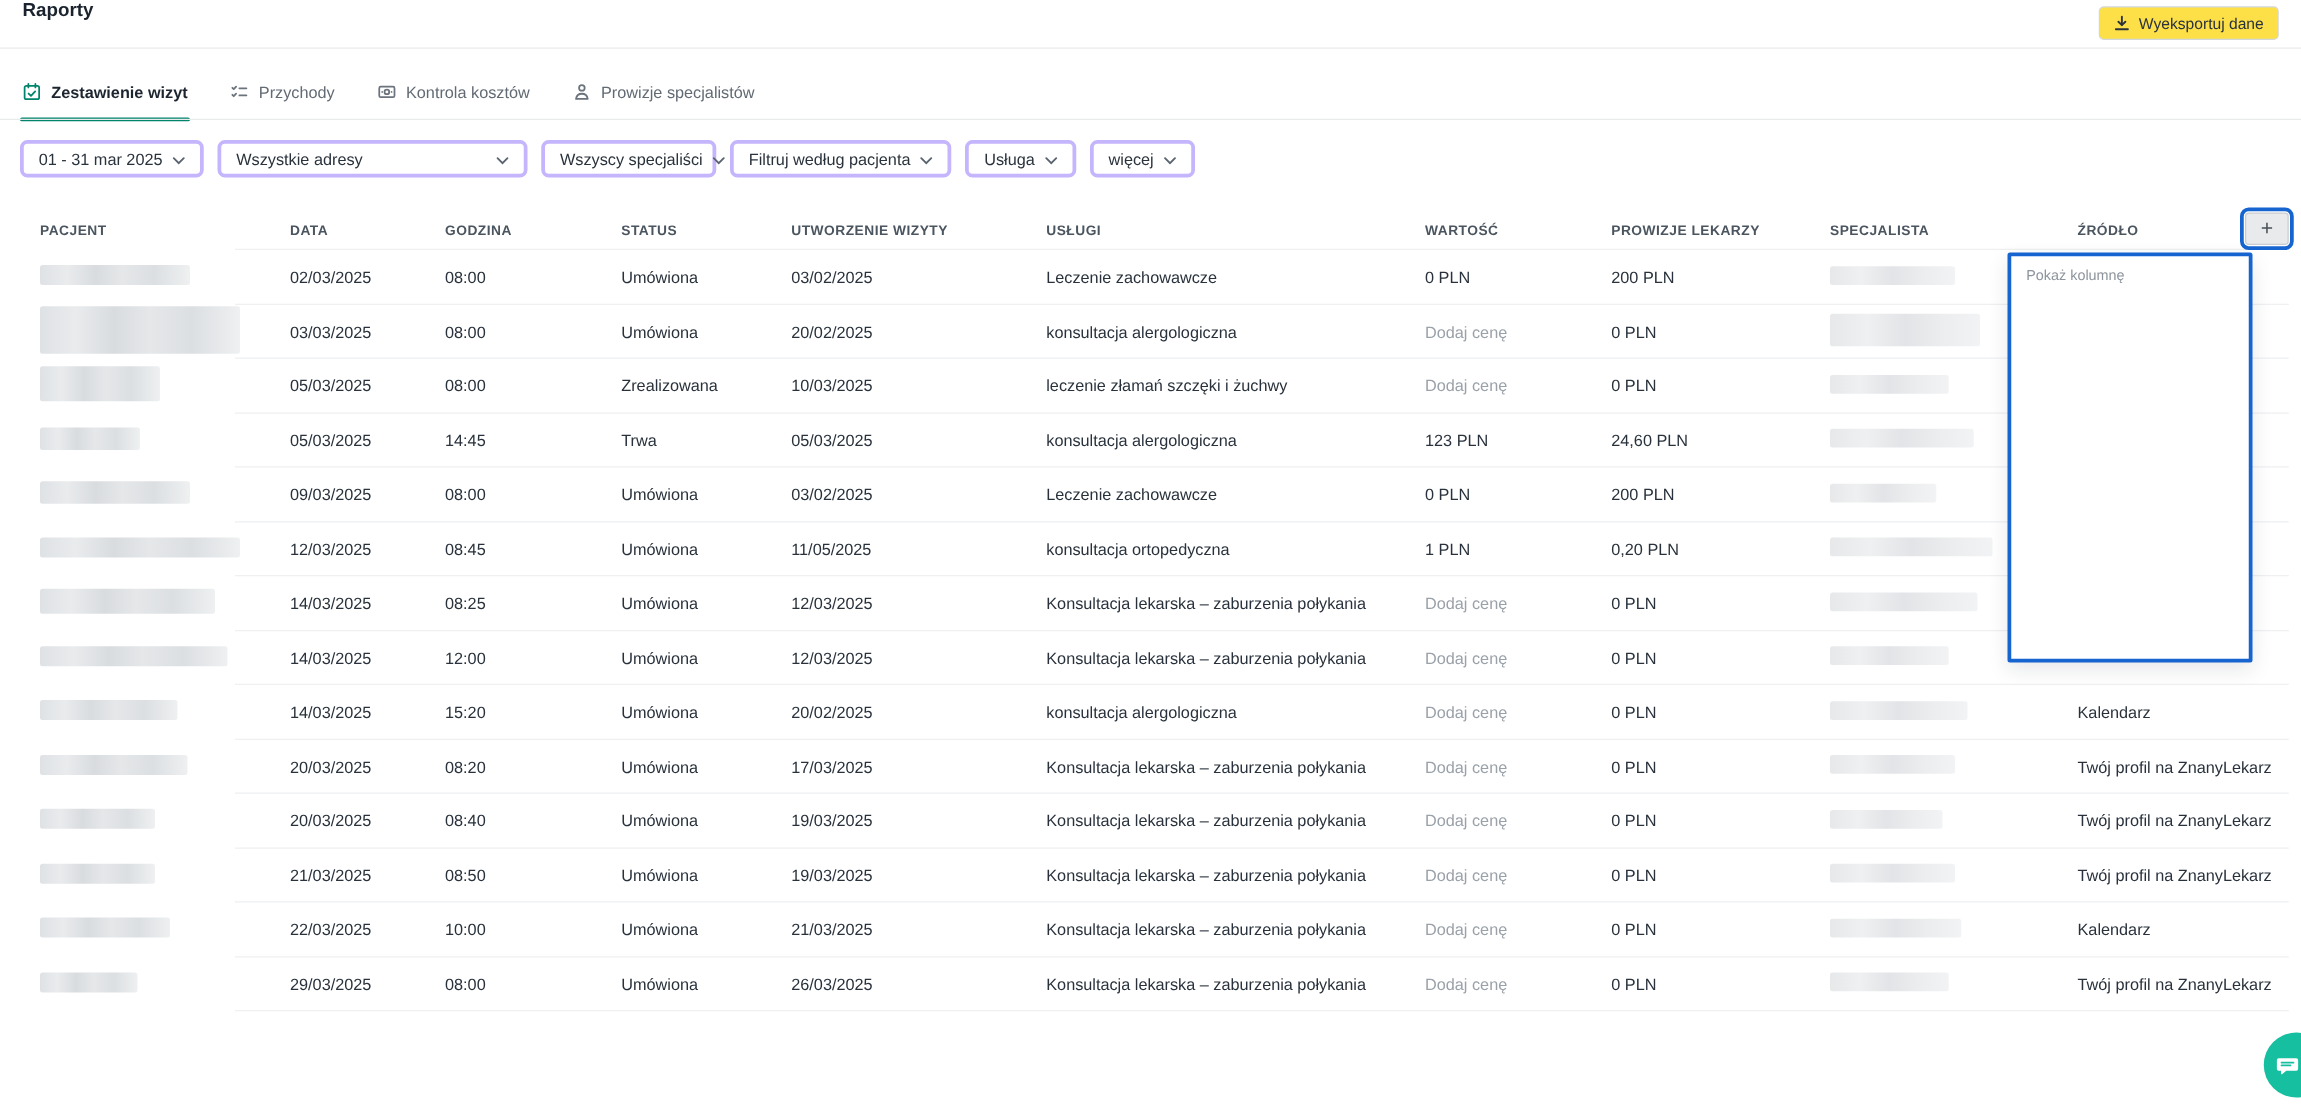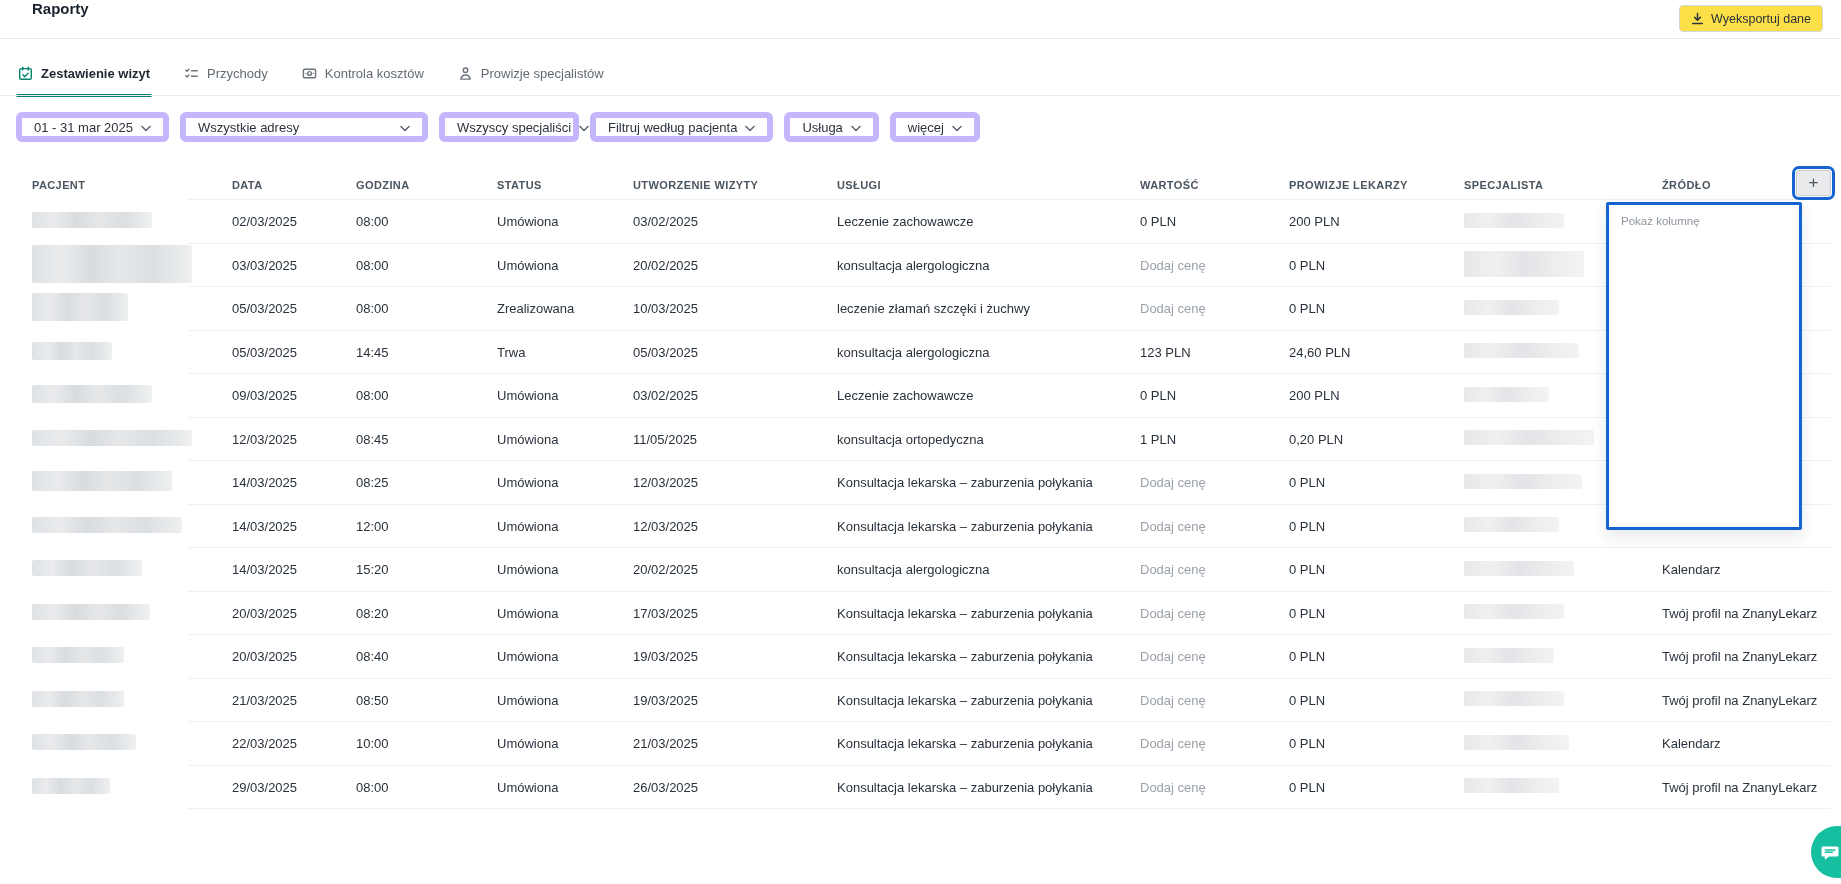--- a/index.html
+++ b/index.html
@@ -3,42 +3,42 @@
 <meta charset="utf-8">
 <style>
   html,body{margin:0;padding:0;}
   body{
     width:1841px;height:884px;position:relative;overflow:hidden;
     background:#ffffff;font-family:"Liberation Sans","DejaVu Sans",sans-serif;
     color:#242c36;-webkit-font-smoothing:antialiased;
   }
   
   .page-header{position:absolute;left:0;top:0;width:100%;height:38px;}
-  .page-title{position:absolute;left:18px;top:0;font-size:15px;font-weight:700;color:#1b232e;margin-left:14px;}
+  .page-title{position:absolute;left:18px;top:0;font-size:15px;font-weight:700;color:#1b232e;}
   .export-btn{
     position:absolute;right:18px;top:5px;height:27px;box-sizing:border-box;
     display:inline-flex;align-items:center;gap:7px;padding:0 11px;
     background:#fde047;border:1px solid #d4d7da;border-radius:4px;
     font-size:12.5px;color:#2a323c;cursor:pointer;
   }
   .hdr-divider{position:absolute;left:0;top:38px;width:100%;height:1px;background:#e8eaec;}
 
   
   .tabbar{position:absolute;left:0;top:52px;width:100%;height:44px;display:flex;align-items:flex-end;padding-left:16px;box-sizing:border-box;}
   .tabbar-border{position:absolute;left:0;top:95px;width:100%;height:1px;background:#e8eaec;}
   .tab{display:inline-flex;align-items:center;gap:8px;padding:0 2px 15px 2px;margin-right:30px;font-size:13px;color:#626a74;cursor:pointer;position:relative;}
   .tab.active{color:#1d2630;font-weight:700;}
   .tab.active::after{content:'';position:absolute;left:0;right:0;bottom:-1px;height:3px;background:#00846b;border-radius:2px;}
   .tab svg{flex:0 0 auto;}
 
   
   .filters{position:absolute;left:0;top:112px;width:100%;display:flex;align-items:center;padding-left:16px;box-sizing:border-box;gap:11px;}
   .fbtn{
     height:30px;box-sizing:border-box;display:inline-flex;align-items:center;gap:8px;
-    padding:0 12px;background:#fff;border:6px solid #c4b5fd;border-radius:6px;
+    padding:0 12px;background:#fff;border:3px solid #c4b5fd;border-radius:6px;
     font-size:13px;color:#2a323c;cursor:pointer;white-space:nowrap;
   }
   .fbtn.wide{width:248px;justify-content:space-between;}
   .chev{flex:0 0 auto;}
 
   
   .table{position:absolute;left:0;top:170px;width:1841px;padding-left:32px;box-sizing:border-box;}
   .cols{display:grid;grid-template-columns:200px 124px 141px 136px 204px 303px 149px 175px 198px 171px;align-items:center;}
   .thead{height:30px;position:relative;}
   .thead span{font-size:11px;font-weight:700;letter-spacing:.4px;color:#4b555f;}

